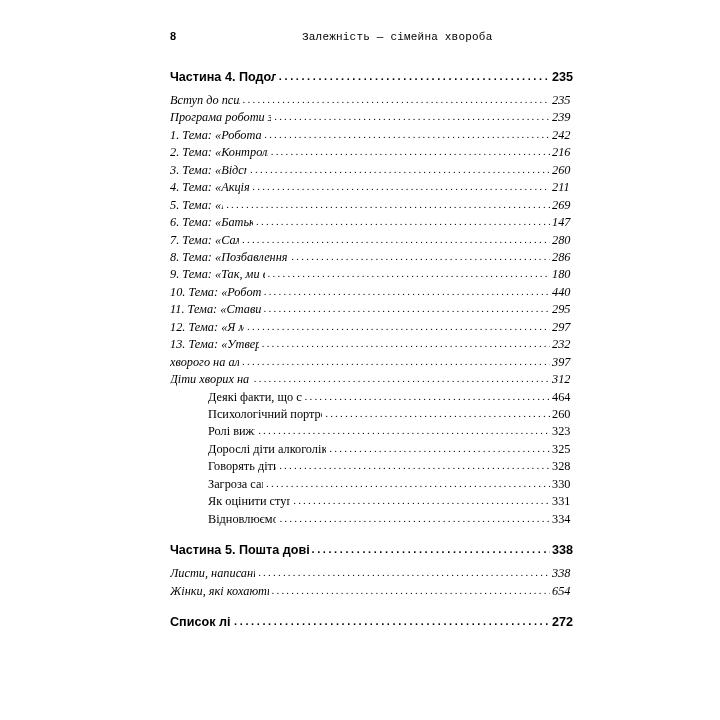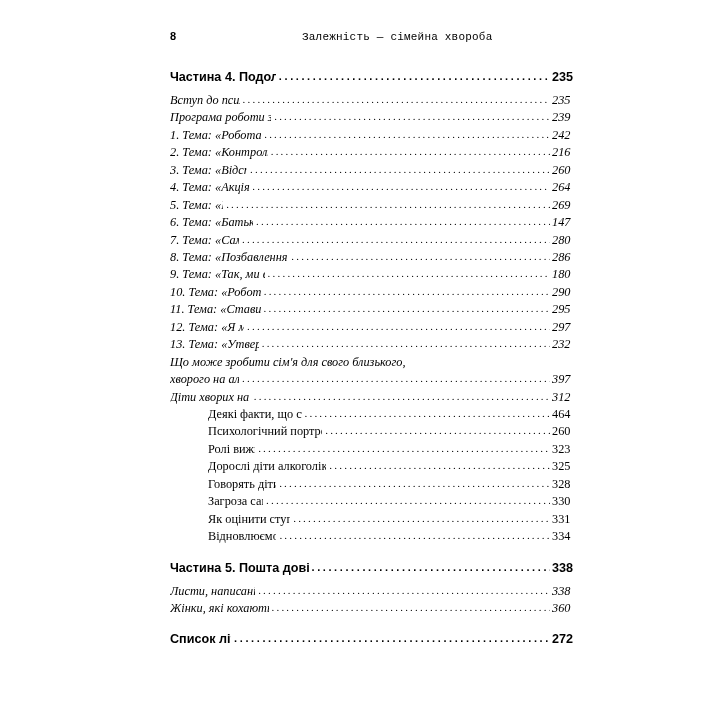--- a/index.html
+++ b/index.html
@@ -135,21 +135,21 @@
         <span class="page-no">216</span>
       </div>
       <div class="entry lvl1">
         <span class="label">3. Тема: «Відсторонення»</span>
         <span class="leader">...........................................................................................................</span>
         <span class="page-no">260</span>
       </div>
       <div class="entry lvl1">
         <span class="label">4. Тема: «Акція — реакція»</span>
         <span class="leader">...........................................................................................................</span>
-        <span class="page-no">264</span>
+        <span class="page-no">211</span>
       </div>
       <div class="entry lvl1">
         <span class="label">5. Тема: «Межі»</span>
         <span class="leader">...........................................................................................................</span>
         <span class="page-no">269</span>
       </div>
       <div class="entry lvl1">
         <span class="label">6. Тема: «Батьківська сім'я»</span>
         <span class="leader">...........................................................................................................</span>
         <span class="page-no">147</span>
@@ -165,41 +165,40 @@
         <span class="page-no">286</span>
       </div>
       <div class="entry lvl1">
         <span class="label">9. Тема: «Так, ми вміємо думати»</span>
         <span class="leader">...........................................................................................................</span>
         <span class="page-no">180</span>
       </div>
       <div class="entry lvl1">
         <span class="label">10. Тема: «Робота із втратою»</span>
         <span class="leader">...........................................................................................................</span>
-        <span class="page-no">290</span>
+        <span class="page-no">440</span>
       </div>
       <div class="entry lvl1">
         <span class="label">11. Тема: «Ставимо власні цілі»</span>
         <span class="leader">...........................................................................................................</span>
         <span class="page-no">295</span>
       </div>
       <div class="entry lvl1">
         <span class="label">12. Тема: «Я маю право»</span>
         <span class="leader">...........................................................................................................</span>
         <span class="page-no">297</span>
       </div>
       <div class="entry lvl1">
         <span class="label">13. Тема: «Утвердження себе»</span>
         <span class="leader">...........................................................................................................</span>
         <span class="page-no">232</span>
       </div>
     </div>
 
     <div class="wrap-entry">
-      <span class="first-line">Що може зробити сім'я для свого близького,</span>
       <span class="entry" style="font-style: italic;">
         <span class="label">хворого на алкоголізм?</span>
         <span class="leader">...........................................................................................................</span>
         <span class="page-no">397</span>
       </span>
     </div>
 
     <div class="entry lvl1">
       <span class="label">Діти хворих на залежність</span>
       <span class="leader">...........................................................................................................</span>
@@ -261,21 +260,21 @@
 
     <div>
       <div class="entry lvl1">
         <span class="label">Листи, написані одним лихом</span>
         <span class="leader">...........................................................................................................</span>
         <span class="page-no">338</span>
       </div>
       <div class="entry lvl1">
         <span class="label">Жінки, які кохають занадто сильно</span>
         <span class="leader">...........................................................................................................</span>
-        <span class="page-no">360</span>
+        <span class="page-no">654</span>
       </div>
     </div>
 
     <div class="gap-big"></div>
 
     <div class="entry part">
       <span class="label">Список літератури</span>
       <span class="leader">...........................................................................................................</span>
       <span class="page-no">272</span>
     </div>

